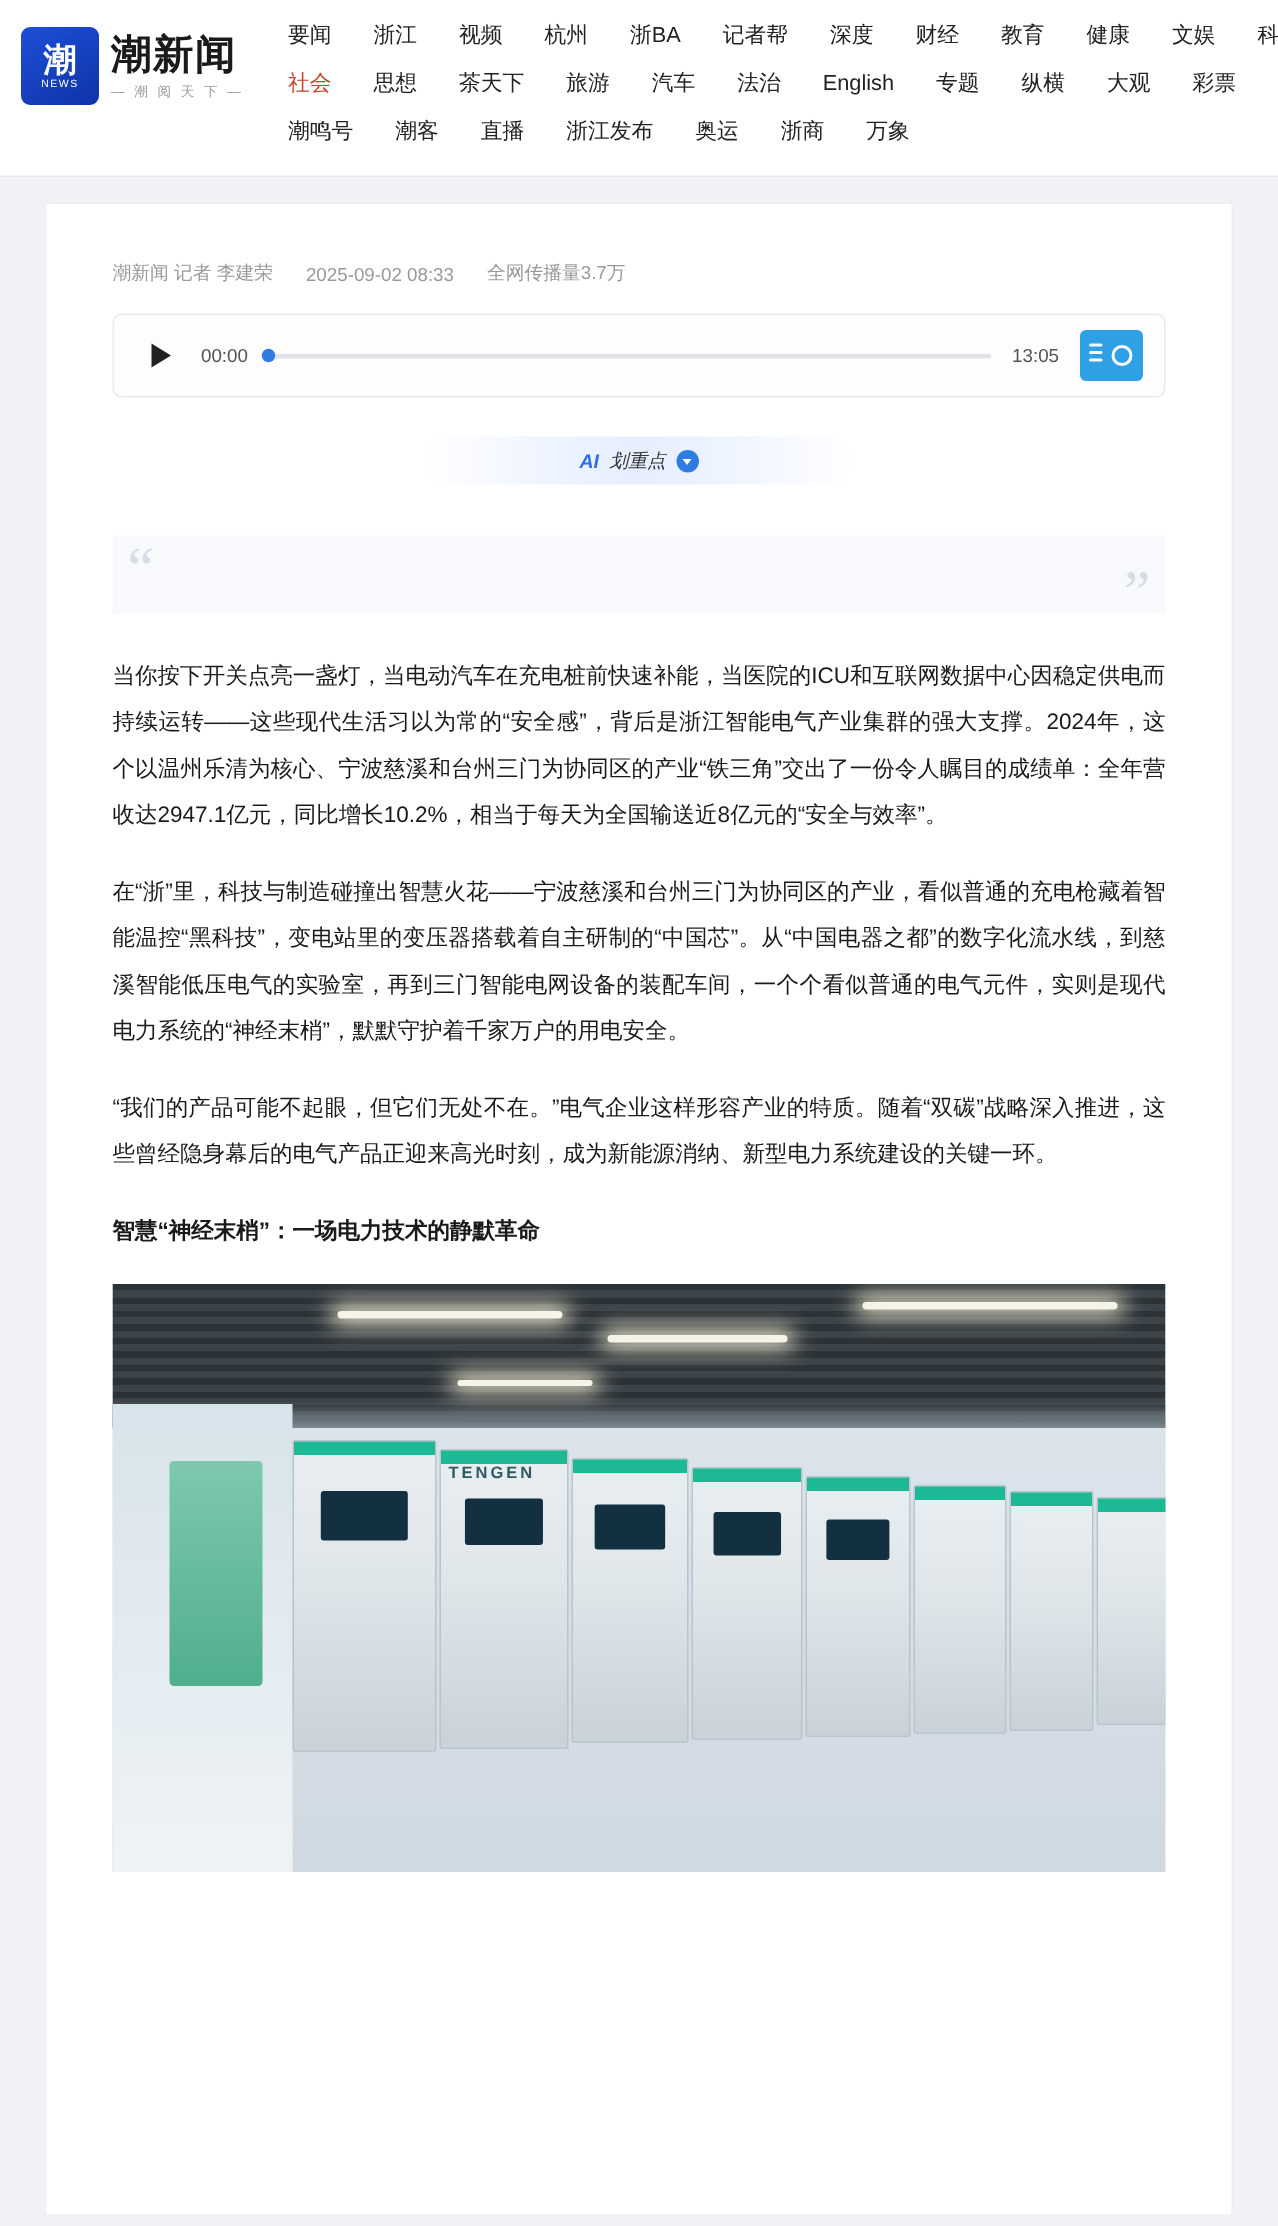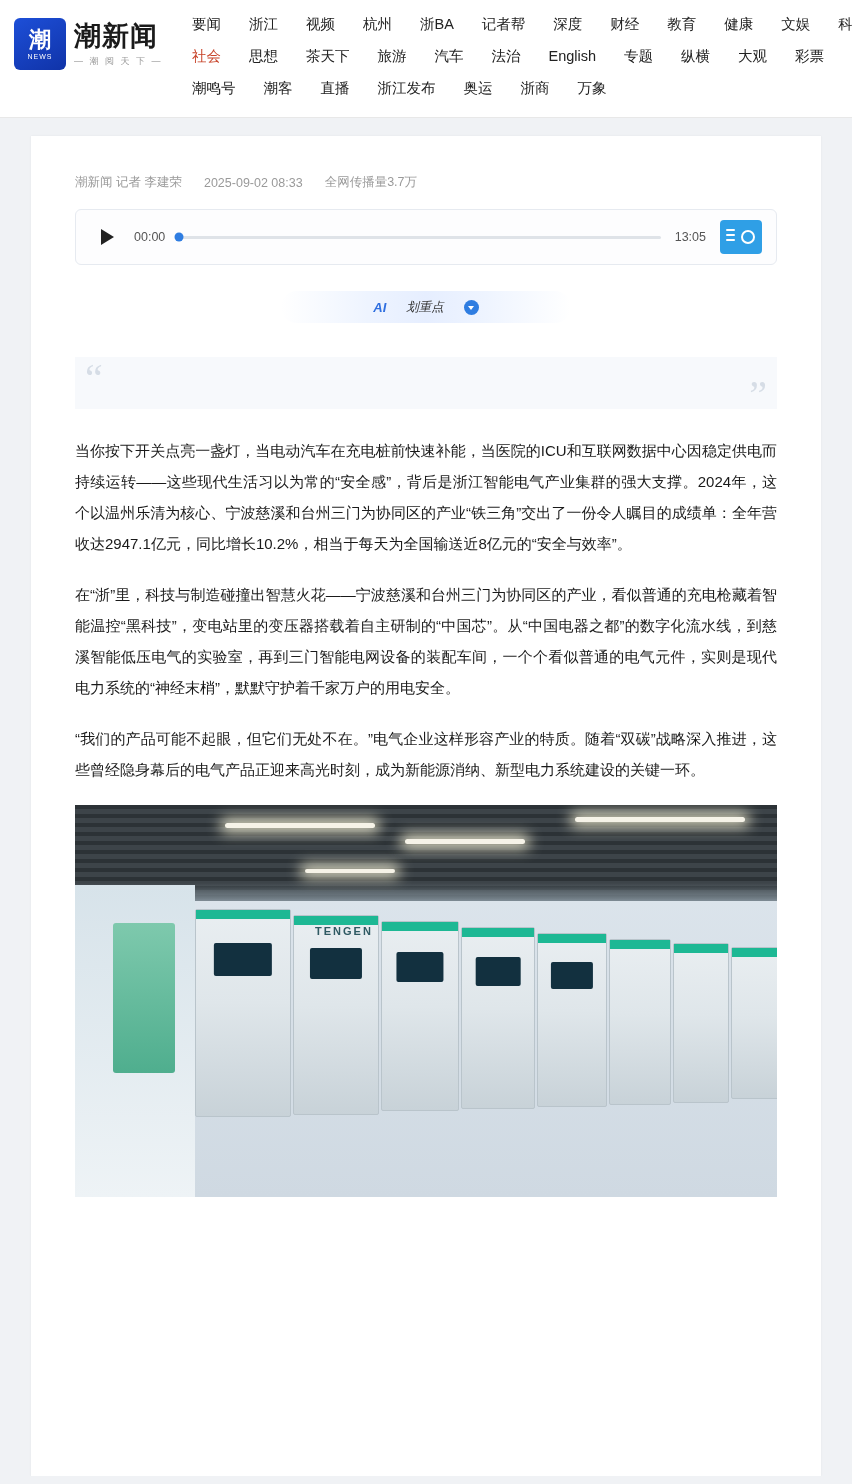--- a/index.html
+++ b/index.html
@@ -166,21 +166,21 @@
   
   .ai-wrap {
     display: flex; justify-content: center;
     margin-bottom: 34px;
   }
   .ai-pill {
     width: 290px; height: 32px;
     border-radius: 16px;
     background: linear-gradient(90deg,#ffffff 0%, #eef4ff 30%, #e6eeff 50%, #eef4ff 70%, #ffffff 100%);
     display: flex; align-items: center; justify-content: center;
-    gap: 20px;
+    gap: 7px;
     cursor: pointer;
   }
   .ai-label {
     font-size: 13px; font-weight: bold; font-style: italic;
     color: #2f6fe0;
   }
   .ai-text { font-size: 12.5px; color: #333; font-style: italic; }
   .ai-caret {
     width: 15px; height: 15px; border-radius: 50%;
     background: #2f7de1;
@@ -380,20 +380,21 @@
     </div>
 
     <div class="quote-block">
       <span class="qm qm-open">“</span>
       <span class="qm qm-close">”</span>
     </div>
 
     <p class="body-p">当你按下开关点亮一盏灯，当电动汽车在充电桩前快速补能，当医院的ICU和互联网数据中心因稳定供电而持续运转——这些现代生活习以为常的“安全感”，背后是浙江智能电气产业集群的强大支撑。2024年，这个以温州乐清为核心、宁波慈溪和台州三门为协同区的产业“铁三角”交出了一份令人瞩目的成绩单：全年营收达2947.1亿元，同比增长10.2%，相当于每天为全国输送近8亿元的“安全与效率”。</p>
     <p class="body-p">在“浙”里，科技与制造碰撞出智慧火花——宁波慈溪和台州三门为协同区的产业，看似普通的充电枪藏着智能温控“黑科技”，变电站里的变压器搭载着自主研制的“中国芯”。从“中国电器之都”的数字化流水线，到慈溪智能低压电气的实验室，再到三门智能电网设备的装配车间，一个个看似普通的电气元件，实则是现代电力系统的“神经末梢”，默默守护着千家万户的用电安全。</p>
     <p class="body-p">“我们的产品可能不起眼，但它们无处不在。”电气企业这样形容产业的特质。随着“双碳”战略深入推进，这些曾经隐身幕后的电气产品正迎来高光时刻，成为新能源消纳、新型电力系统建设的关键一环。</p>
+    <p class="body-p bold">智慧“神经末梢”：一场电力技术的静默革命</p>
 
     <div class="photo">
       <div class="ph-ceiling"></div>
       <div class="ph-lamp" style="left:150px;top:18px;width:150px;height:5px;"></div>
       <div class="ph-lamp" style="left:330px;top:34px;width:120px;height:5px;"></div>
       <div class="ph-lamp" style="left:500px;top:12px;width:170px;height:5px;"></div>
       <div class="ph-lamp" style="left:230px;top:64px;width:90px;height:4px;"></div>
       <div class="ph-wallL"></div>
       <div class="ph-green-wall"></div>
 
@@ -420,18 +421,18 @@
       <div class="ph-cab" style="left:534px;top:134px;width:62px;height:166px;">
         <div class="grn"></div>
       </div>
       <div class="ph-cab" style="left:598px;top:138px;width:56px;height:160px;">
         <div class="grn"></div>
       </div>
       <div class="ph-cab" style="left:656px;top:142px;width:48px;height:152px;">
         <div class="grn"></div>
       </div>
 
-      <div class="ph-logo" style="left:240px;top:120px;">TENGEN</div>
+      <div class="ph-logo" style="left:224px;top:120px;">TENGEN</div>
 
     </div>
 
   </div>
 </div>
 
 </body></html>

